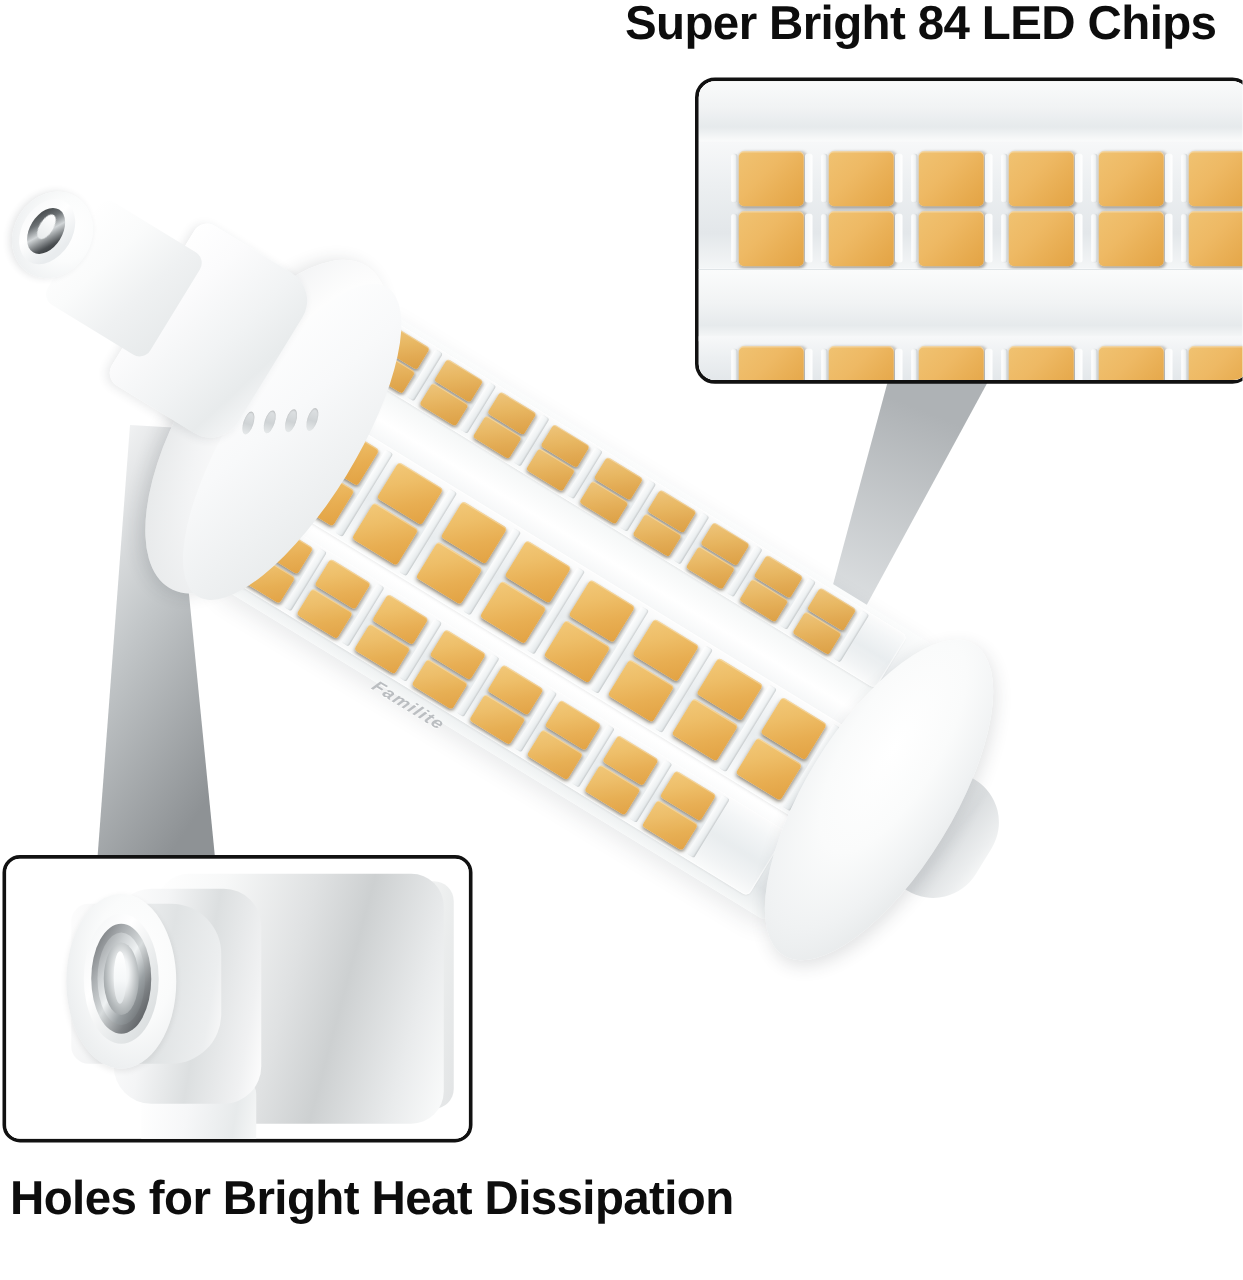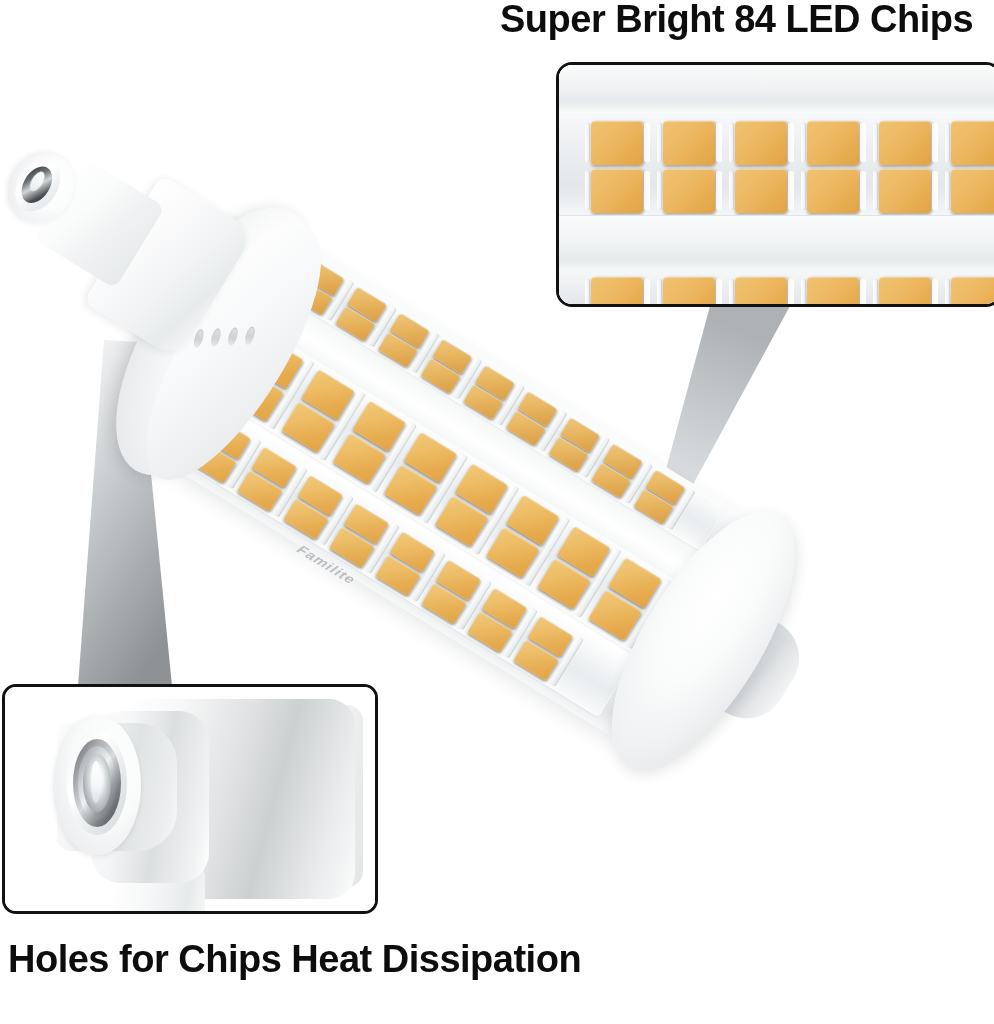--- a/index.html
+++ b/index.html
@@ -413,16 +413,16 @@
       <div class="bs-ferrule"></div>
       <div class="bs-ring1"></div>
       <div class="bs-ring2"></div>
       <div class="bs-ring3"></div>
       <div class="bs-dome"></div>
       <div class="bs-spec"></div>
     </div>
   </div>
 
   <div class="headline" id="bottom-caption">
-    <span class="l2">Holes for Chips Heat Dissipation</span>
+    <span class="l2">Holes for Bright Heat Dissipation</span>
   </div>
 
 </div>
 
 </body></html>

